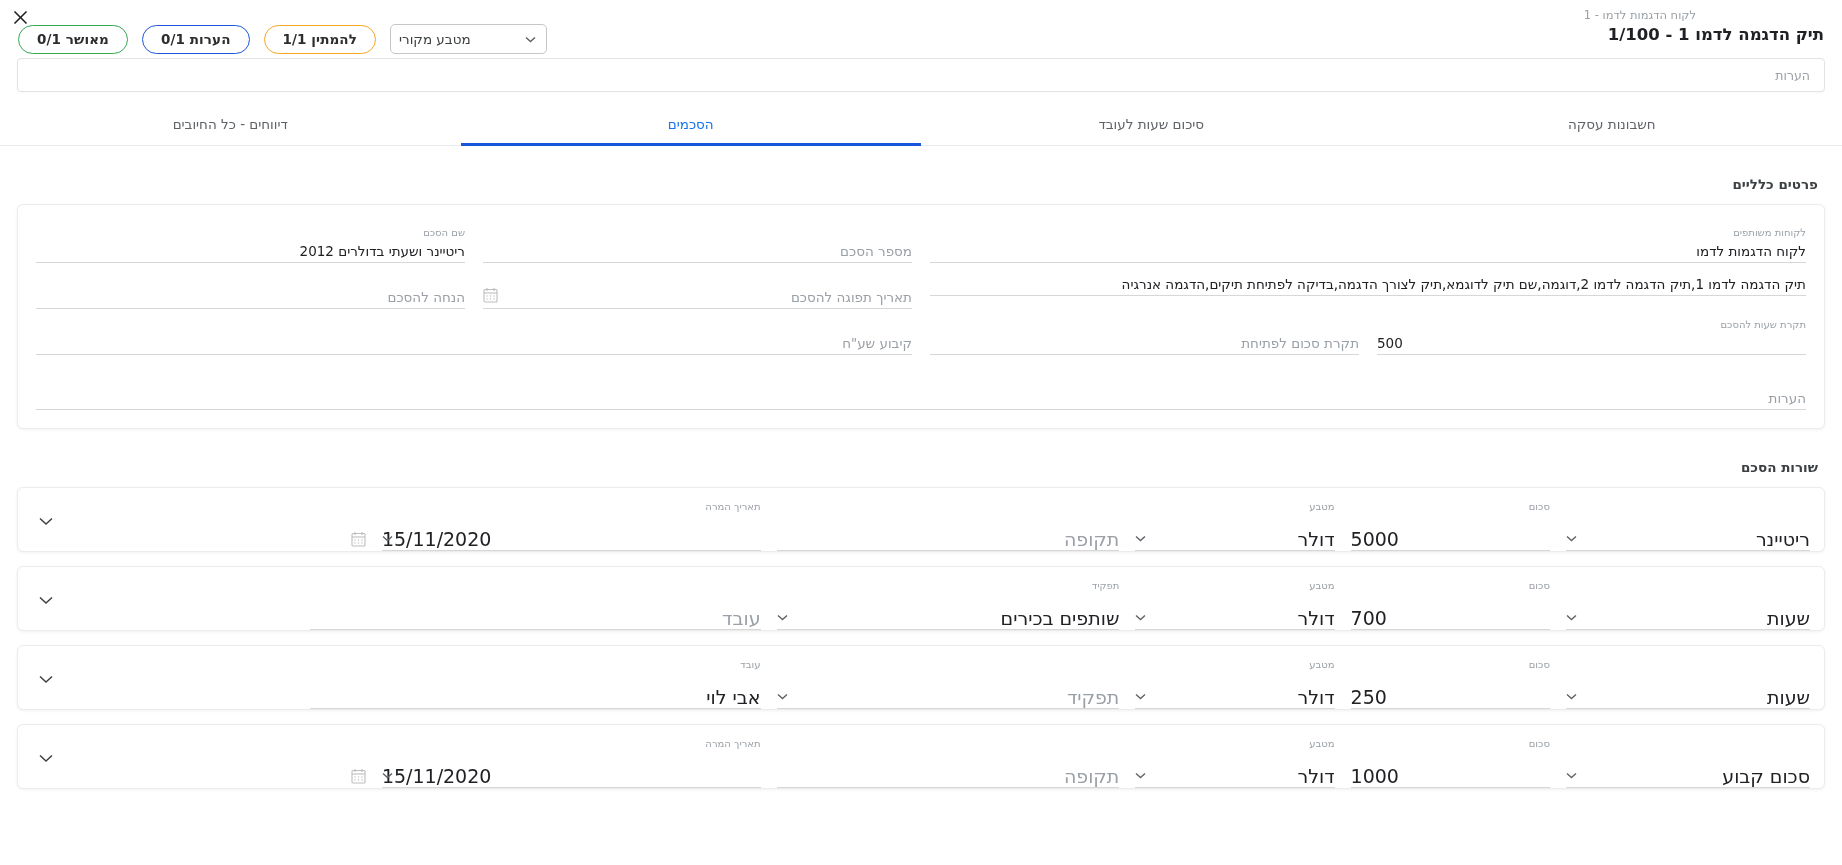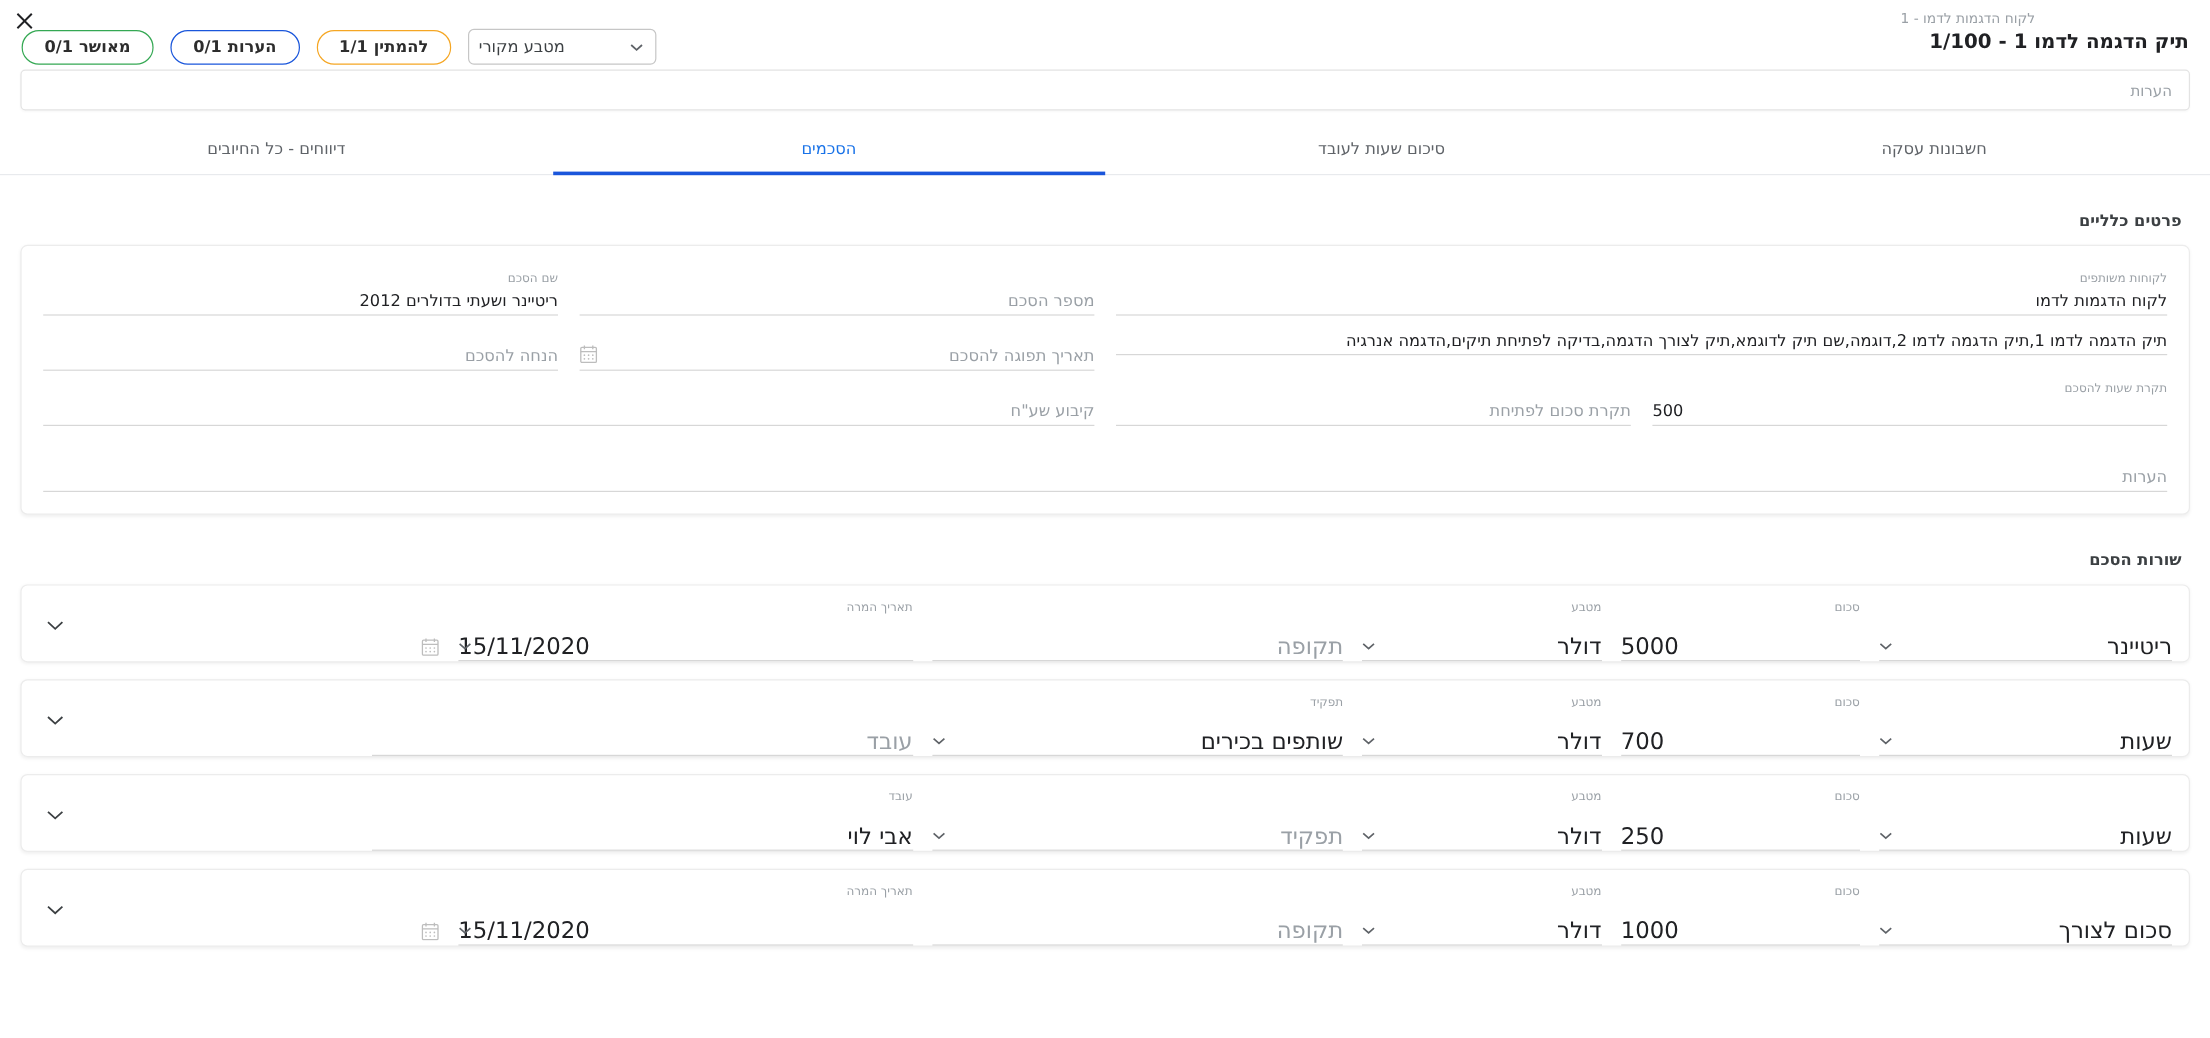--- a/index.html
+++ b/index.html
@@ -511,21 +511,21 @@
     <div class="expand-caret">
       <svg width="14" height="9" viewBox="0 0 14 9" fill="none" stroke="currentColor" stroke-width="1.5">
           <polyline points="1,1.5 7,7 13,1.5"></polyline>
         </svg>
     </div>
   </div>
 
   <div class="row-card">
     <div class="rcell" style="flex:0 0 14.5%;">
       <div class="field-label">&nbsp;</div>
-      <div class="field-value">סכום לצורך</div>
+      <div class="field-value">סכום קבוע</div>
       <span class="inline-caret">
         <svg width="11" height="7" viewBox="0 0 11 7" fill="none" stroke="currentColor" stroke-width="1.4">
             <polyline points="1,1.5 5.5,5.5 10,1.5"></polyline>
           </svg>
       </span>
     </div>
     <div class="rcell" style="flex:0 0 12%;">
       <div class="field-label">סכום</div>
       <div class="field-value num">1000</div>
     </div>

